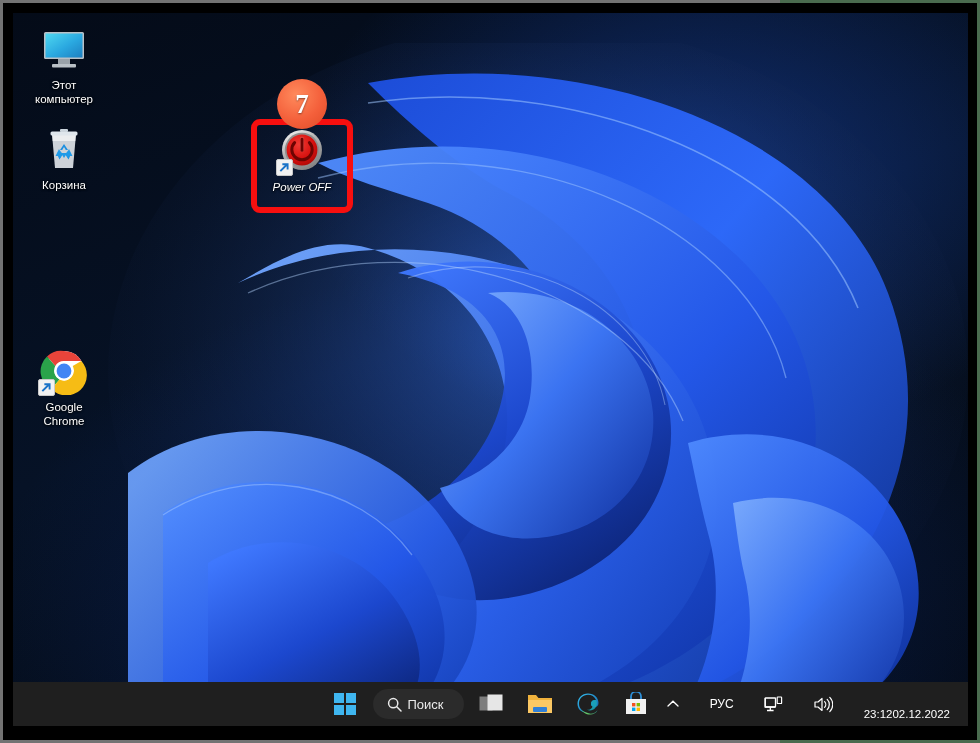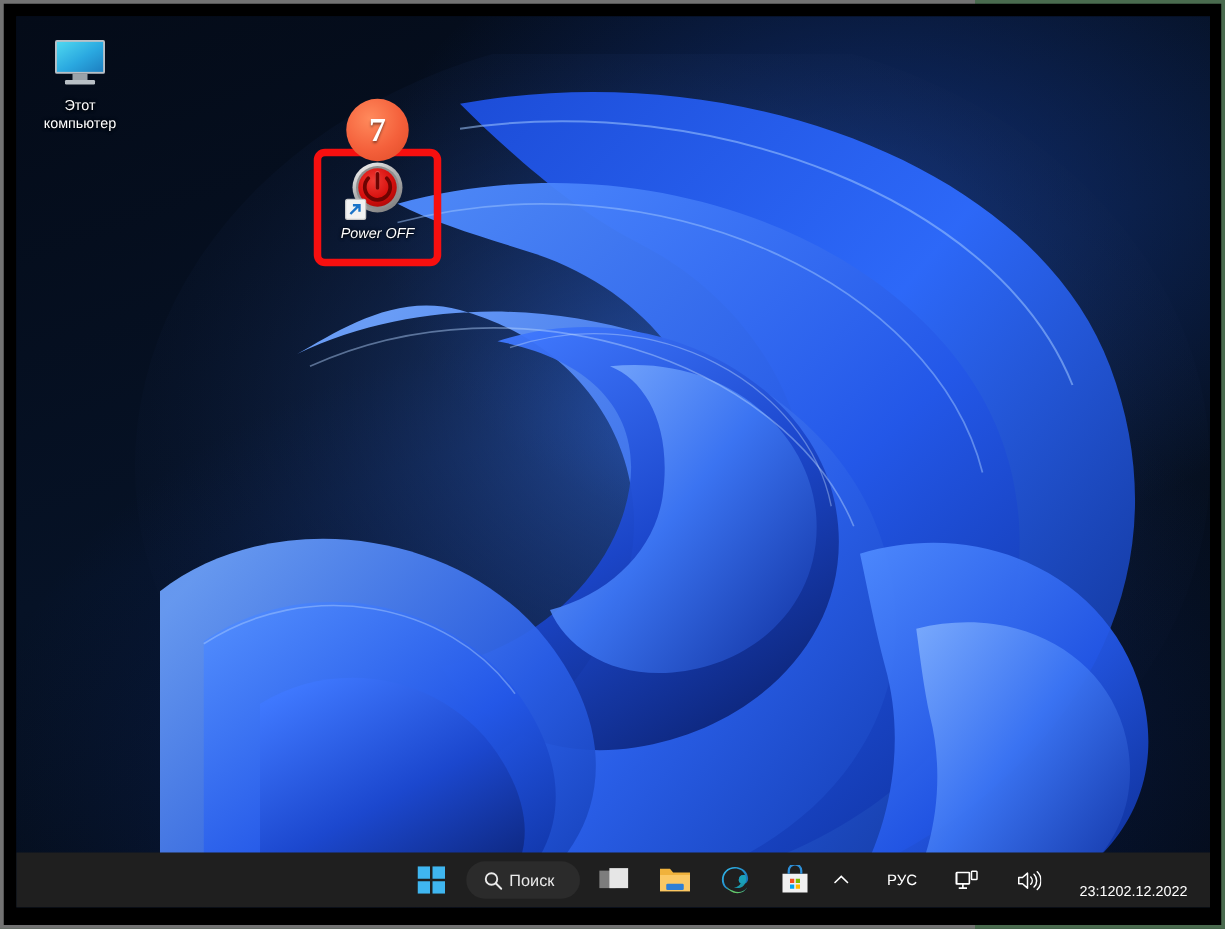--- a/index.html
+++ b/index.html
@@ -272,22 +272,58 @@
           <rect x="4" y="7" width="40" height="27" rx="1.5" fill="#b9c0c6"></rect>
           <rect x="5.5" y="8.5" width="37" height="24" fill="url(#scr)"></rect>
           <rect x="18" y="34" width="12" height="5" fill="#9aa2a9"></rect>
           <rect x="12" y="39" width="24" height="3.5" rx="1" fill="#b9c0c6"></rect>
         </svg>
       </div>
       <span class="label">Этот</span>
       <span class="label">компьютер</span>
     </div>
 
-
-
+    <div class="desk-icon" style="left:8px; top:112px;">
+      <div class="glyph">
+        <svg width="48" height="48" viewBox="0 0 48 48" xmlns="http://www.w3.org/2000/svg">
+          <path d="M12 9 L36 9 L33 43 L15 43 Z" fill="#e9eef3" opacity="0.88"></path>
+          <path d="M12 9 L36 9 L35.4 16 L12.6 16 Z" fill="#ffffff" opacity="0.6"></path>
+          <rect x="10.5" y="6.5" width="27" height="4" rx="1.5" fill="#dfe6ec"></rect>
+          <rect x="20" y="4" width="8" height="3" rx="1" fill="#cdd6de"></rect>
+          <path d="M24 19 L28 25 L25.8 25 L24 22 L22.2 25 L20 25 Z" fill="#1b8fe0"></path>
+          <path d="M31 29 L28.5 34.5 L27.3 32.4 L29 29 Z" fill="#1b8fe0"></path>
+          <path d="M17 29 L19.5 34.5 L20.7 32.4 L19 29 Z" fill="#1b8fe0"></path>
+          <path d="M19 24 L15.5 31 L19.5 31 L19.5 34 L23 29.5 L19.5 25 Z" fill="#1f9ae8"></path>
+          <path d="M29 24 L32.5 31 L28.5 31 L28.5 34 L25 29.5 L28.5 25 Z" fill="#1f9ae8"></path>
+          <path d="M24 33 L21 28 L27 28 Z" fill="#1f9ae8"></path>
+        </svg>
+      </div>
+      <span class="label">Корзина</span>
+    </div>
+
+
+    <div class="desk-icon" style="left:8px; top:334px;">
+      <div class="glyph">
+        <svg width="48" height="48" viewBox="0 0 48 48" xmlns="http://www.w3.org/2000/svg">
+          <circle cx="24" cy="24" r="20" fill="#ffffff"></circle>
+          <path d="M24 4 A20 20 0 0 1 41.3 14 L24 14 A10 10 0 0 0 15.3 19 L7 9.5 A20 20 0 0 1 24 4 Z" fill="#e8443a"></path>
+          <path d="M7 9.5 L15.3 19 A10 10 0 0 0 19.5 32.6 L11.5 42 A20 20 0 0 1 7 9.5 Z" fill="#2aa34a"></path>
+          <path d="M41.3 14 A20 20 0 0 1 11.5 42 L19.5 32.6 A10 10 0 0 0 32.7 19 Z" fill="#f6bc15"></path>
+          <circle cx="24" cy="24" r="9.4" fill="#ffffff"></circle>
+          <circle cx="24" cy="24" r="7.4" fill="#4285f4"></circle>
+        </svg>
+        <span class="shortcut-arrow">
+          <svg width="13" height="13" viewBox="0 0 13 13" xmlns="http://www.w3.org/2000/svg">
+            <path d="M3 9.5 L9 3.5 M5.3 3.2 L9.6 3.2 L9.6 7.5" stroke="#1a73c8" stroke-width="1.9" fill="none" stroke-linecap="square"></path>
+          </svg>
+        </span>
+      </div>
+      <span class="label">Google</span>
+      <span class="label">Chrome</span>
+    </div>
 
     <div class="desk-icon" style="left:246px; top:114px;font-style:italic;">
       <div class="glyph">
         <svg width="48" height="48" viewBox="0 0 48 48" xmlns="http://www.w3.org/2000/svg">
           <defs>
             <linearGradient id="ring" x1="0.2" y1="0" x2="0.8" y2="1">
               <stop offset="0%" stop-color="#f2f2f2"></stop>
               <stop offset="40%" stop-color="#b4b4b4"></stop>
               <stop offset="100%" stop-color="#7d7d7d"></stop>
             </linearGradient>

